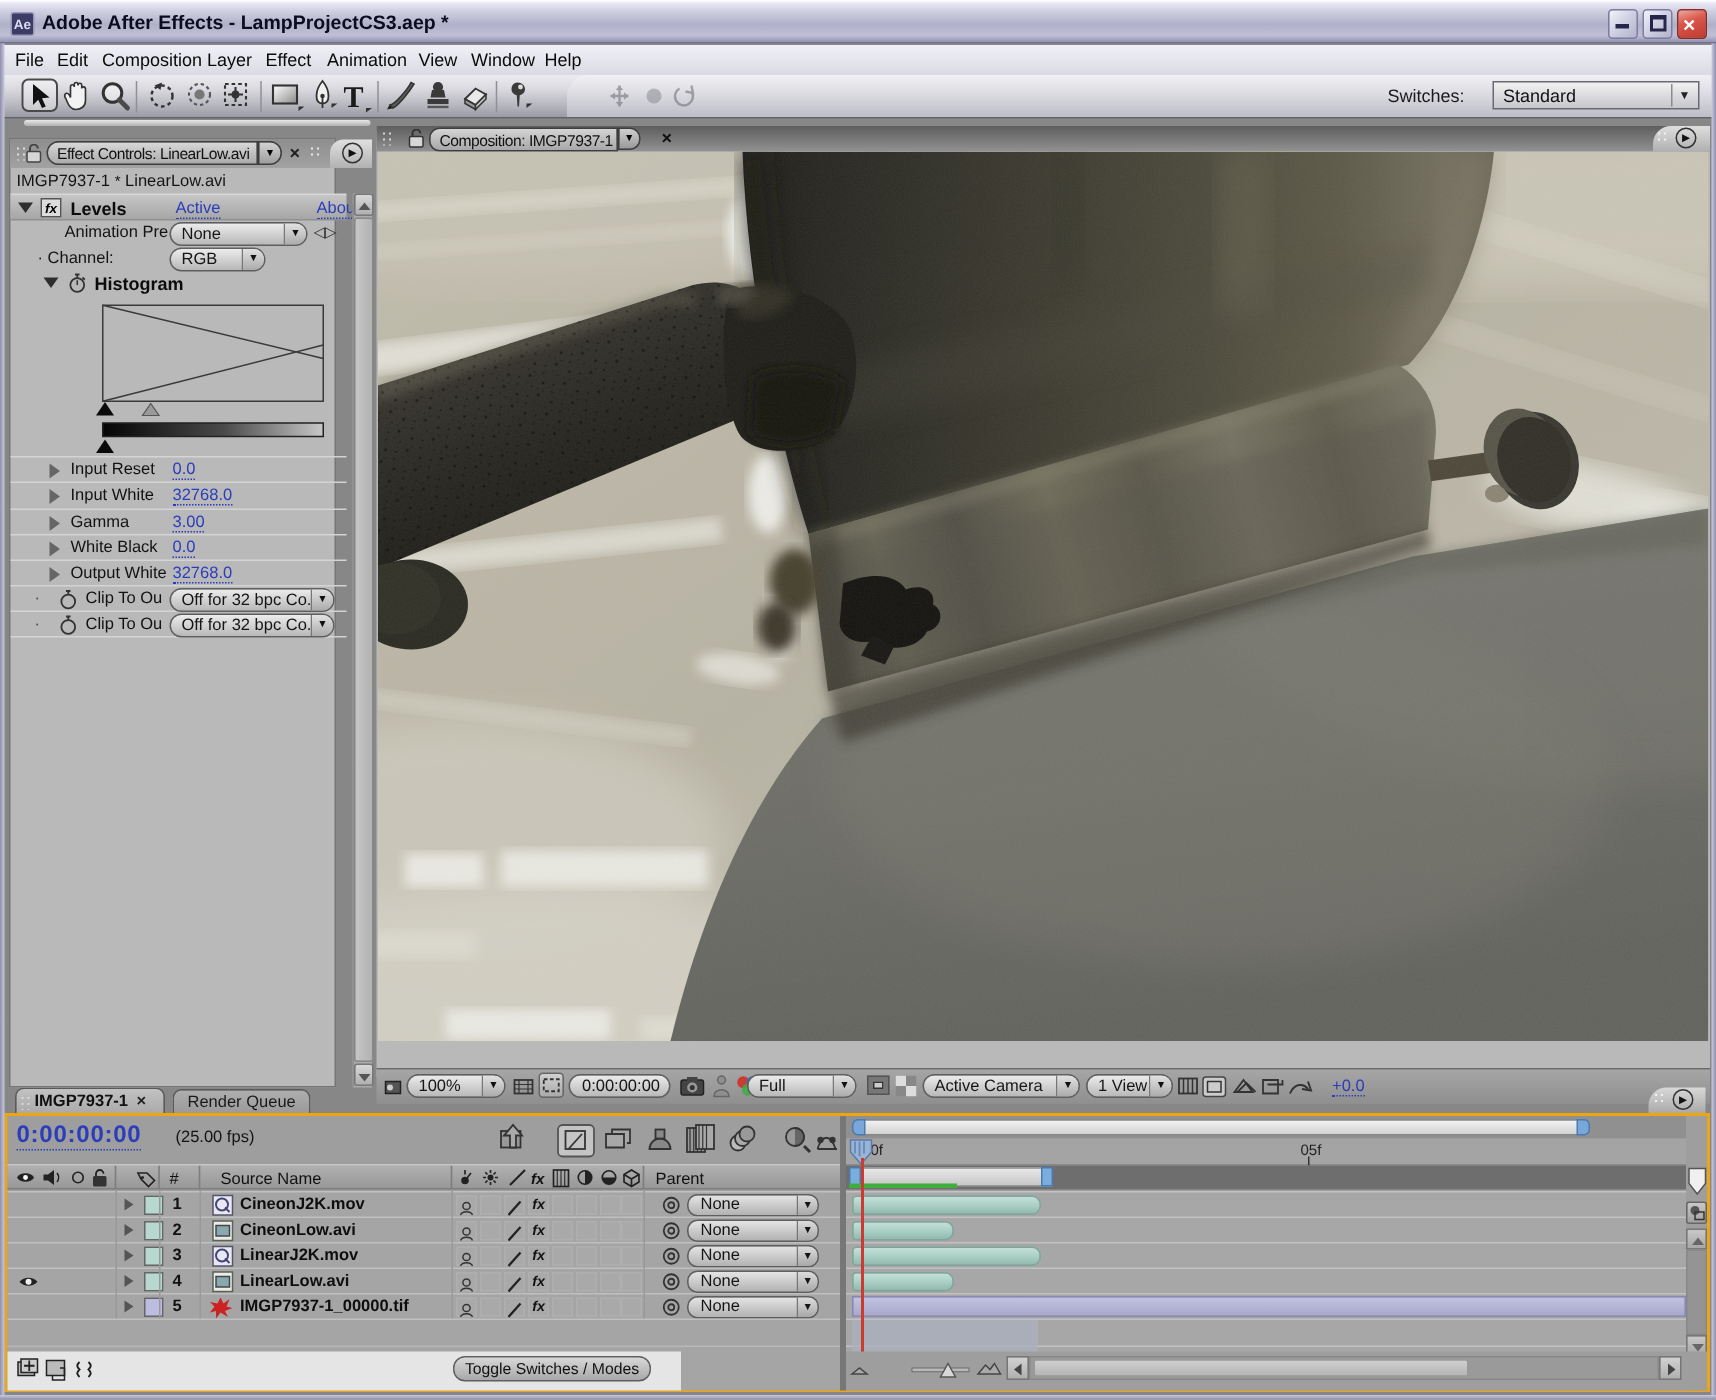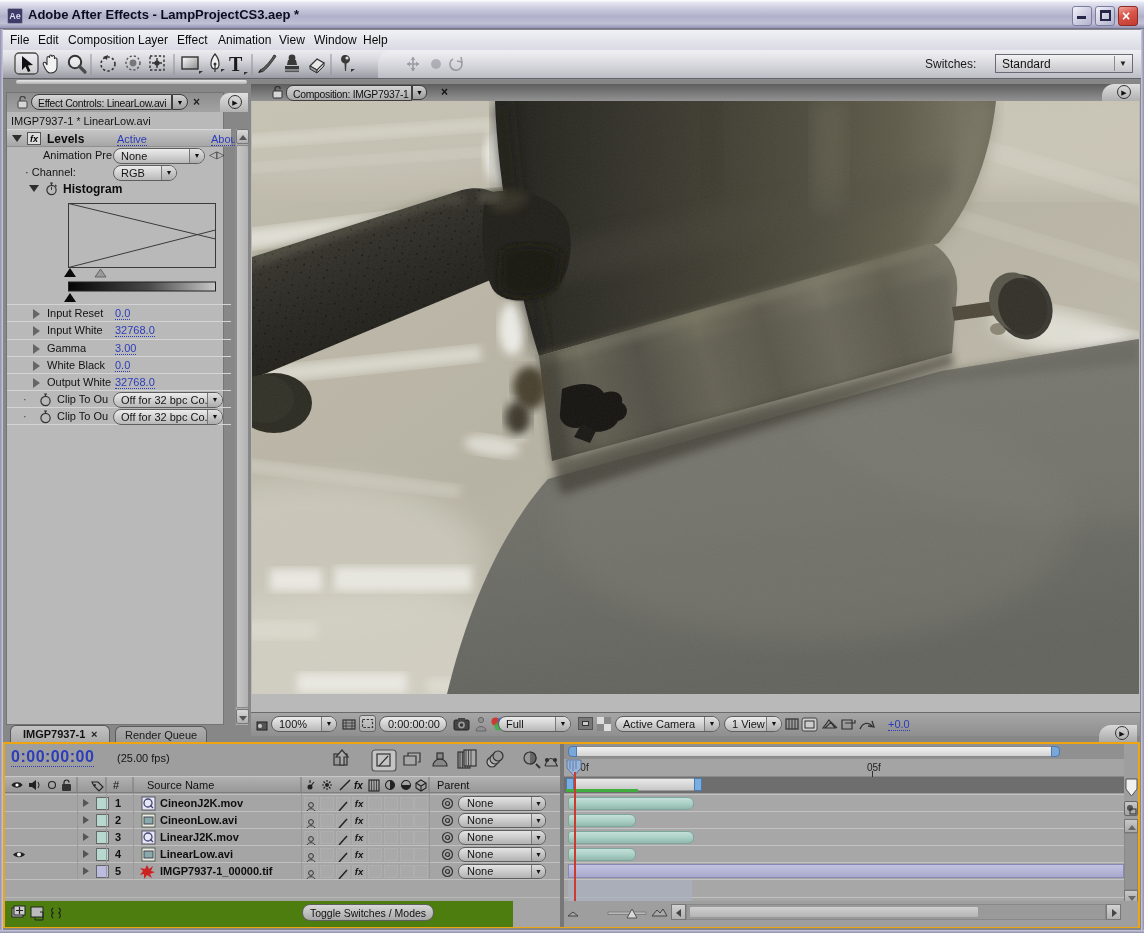--- a/index.html
+++ b/index.html
@@ -755,21 +755,21 @@
       </div>
       <div class="abs" style="left:0;top:85px;width:555px;height:1px;background:#c0c0c0;"></div>
       <div class="abs" style="left:72px;top:0;width:1px;height:85px;background:#999;"></div>
       <div class="abs" style="left:101px;top:0;width:1px;height:85px;background:#999;"></div>
       <div class="abs" style="left:128px;top:0;width:1px;height:85px;background:#999;"></div>
       <div class="abs" style="left:296px;top:0;width:1px;height:85px;background:#999;"></div>
       <div class="abs" style="left:424px;top:0;width:1px;height:85px;background:#999;"></div>
       <div class="abs" style="left:0;top:103px;width:555px;height:1px;background:#b8b8b8;"></div>
     </div>
 
-    <div class="abs" style="left:0;top:157px;width:508px;height:26px;background:#4d7c0f;">
+    <div class="abs" style="left:0;top:157px;width:449px;height:26px;background:#e5e5e5;">
       <svg class="abs" style="left:6px;top:3px" width="60" height="18" viewBox="0 0 60 18">
         <g fill="none" stroke="#222">
           <rect x="1" y="4" width="11" height="9" fill="#bbb"></rect>
             <rect x="3" y="2" width="11" height="9" fill="#ccc"></rect>
             <path d="M5 6.5 h7 M8.5 3 v7" stroke-width="1.2"></path>
           <rect x="20" y="3" width="12" height="10" fill="#bbb"></rect>
             <path d="M24 13 v3 h8 v-8 h-3"></path>
           <path d="M42 4 C40 6 40 7 42 9 C40 11 40 12 42 14 M48 4 C50 6 50 7 48 9 C50 11 50 12 48 14" stroke-width="1.3"></path>
         </g>
       </svg>

